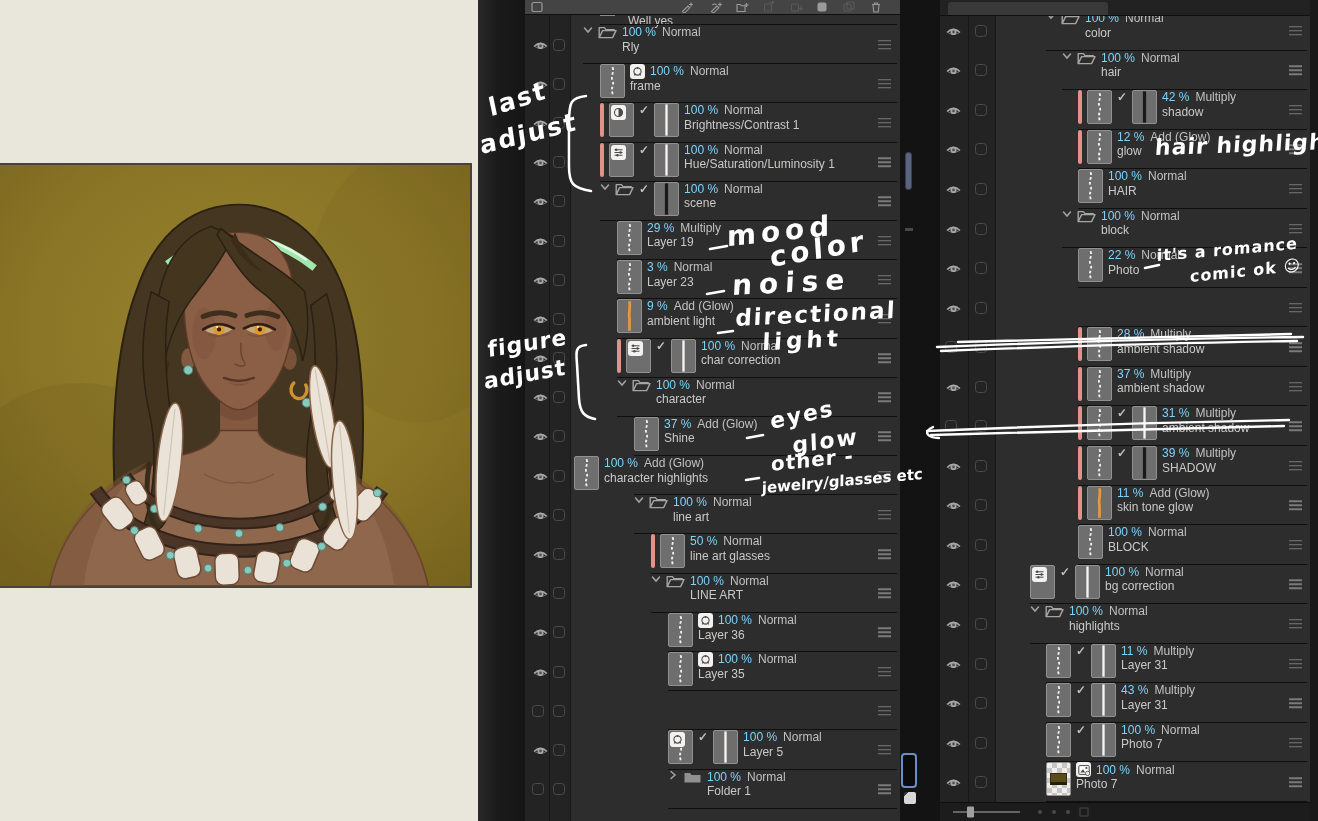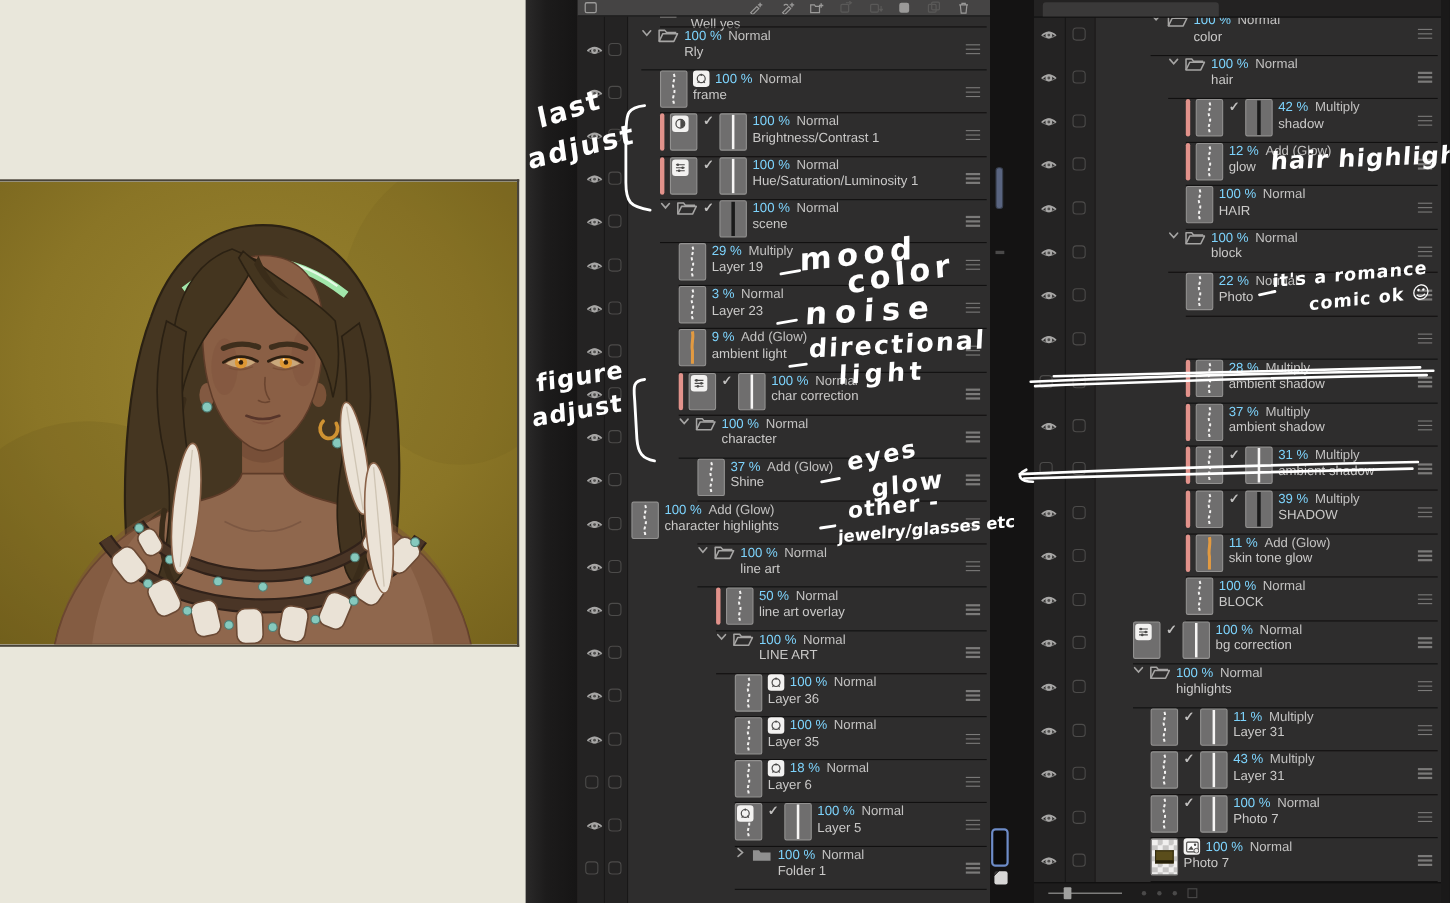--- a/index.html
+++ b/index.html
@@ -675,21 +675,21 @@
             <span class="clip"></span>
             <span class="thumb">
               <svg width="23" height="32" viewBox="0 0 25 34">
                 <path d="M12.5 2 C15 7 10 11 12.5 16 C15 21 10 25 12.5 30 L12.5 33" stroke="#f2f1f0" stroke-width="2" fill="none" stroke-dasharray="3 2.4"></path>
               </svg>
             </span>
             <div class="tb">
               <div class="l1">
                 <span><span class="pct">50 %</span><span class="blend">Normal</span></span>
               </div>
-              <div class="lname">line art overlay</div>
+              <div class="lname">line art glasses</div>
             </div>
           </div>
           <span class="ham" style="right:9px">
             <i></i>
             <i></i>
             <i></i>
           </span>
           <span class="sep" style="left:126px"></span>
         </div>
         <div class="row" style="height: 39.2px;">
@@ -786,39 +786,20 @@
           <span class="ham" style="right:9px">
             <i></i>
             <i></i>
             <i></i>
           </span>
           <span class="sep" style="left:143px"></span>
         </div>
         <div class="row" style="height: 39.2px;">
           <span class="eyec" style="left:7px"><span class="hidebox"></span></span>
           <span class="cbc" style="left:28px"><span class="cbox"></span></span>
-          <div class="content" style="margin-left:143px;margin-right:26px">
-            <span class="thumb">
-              <svg width="23" height="32" viewBox="0 0 25 34">
-                <path d="M12.5 2 C15 7 10 11 12.5 16 C15 21 10 25 12.5 30 L12.5 33" stroke="#f2f1f0" stroke-width="2" fill="none" stroke-dasharray="3 2.4"></path>
-              </svg>
-            </span>
-            <div class="tb">
-              <div class="l1">
-                <span class="badge">
-                  <svg width="11" height="11" viewBox="0 0 11 11">
-                    <circle cx="5.5" cy="5.5" r="3.6" fill="none" stroke="#4b4a49" stroke-width="1.1"></circle>
-                    <path d="M5.5 1 V3 M2.2 9.3 L3.8 7.6 M8.8 9.3 L7.2 7.6" stroke="#4b4a49" stroke-width="1.1" fill="none"></path>
-                  </svg>
-                </span>
-                <span><span class="pct">18 %</span><span class="blend">Normal</span></span>
-              </div>
-              <div class="lname">Layer 6</div>
-            </div>
-          </div>
           <span class="ham" style="right:9px">
             <i></i>
             <i></i>
             <i></i>
           </span>
           <span class="sep" style="left:143px"></span>
         </div>
         <div class="row" style="height: 39.2px;">
           <span class="eyec" style="left:7px"><svg width="17" height="12" viewBox="0 0 17 12">
               <path d="M2 7.5 Q8.5 1.2 15 7.5" fill="none" stroke="#a7a6a5" stroke-width="1.5"></path>

